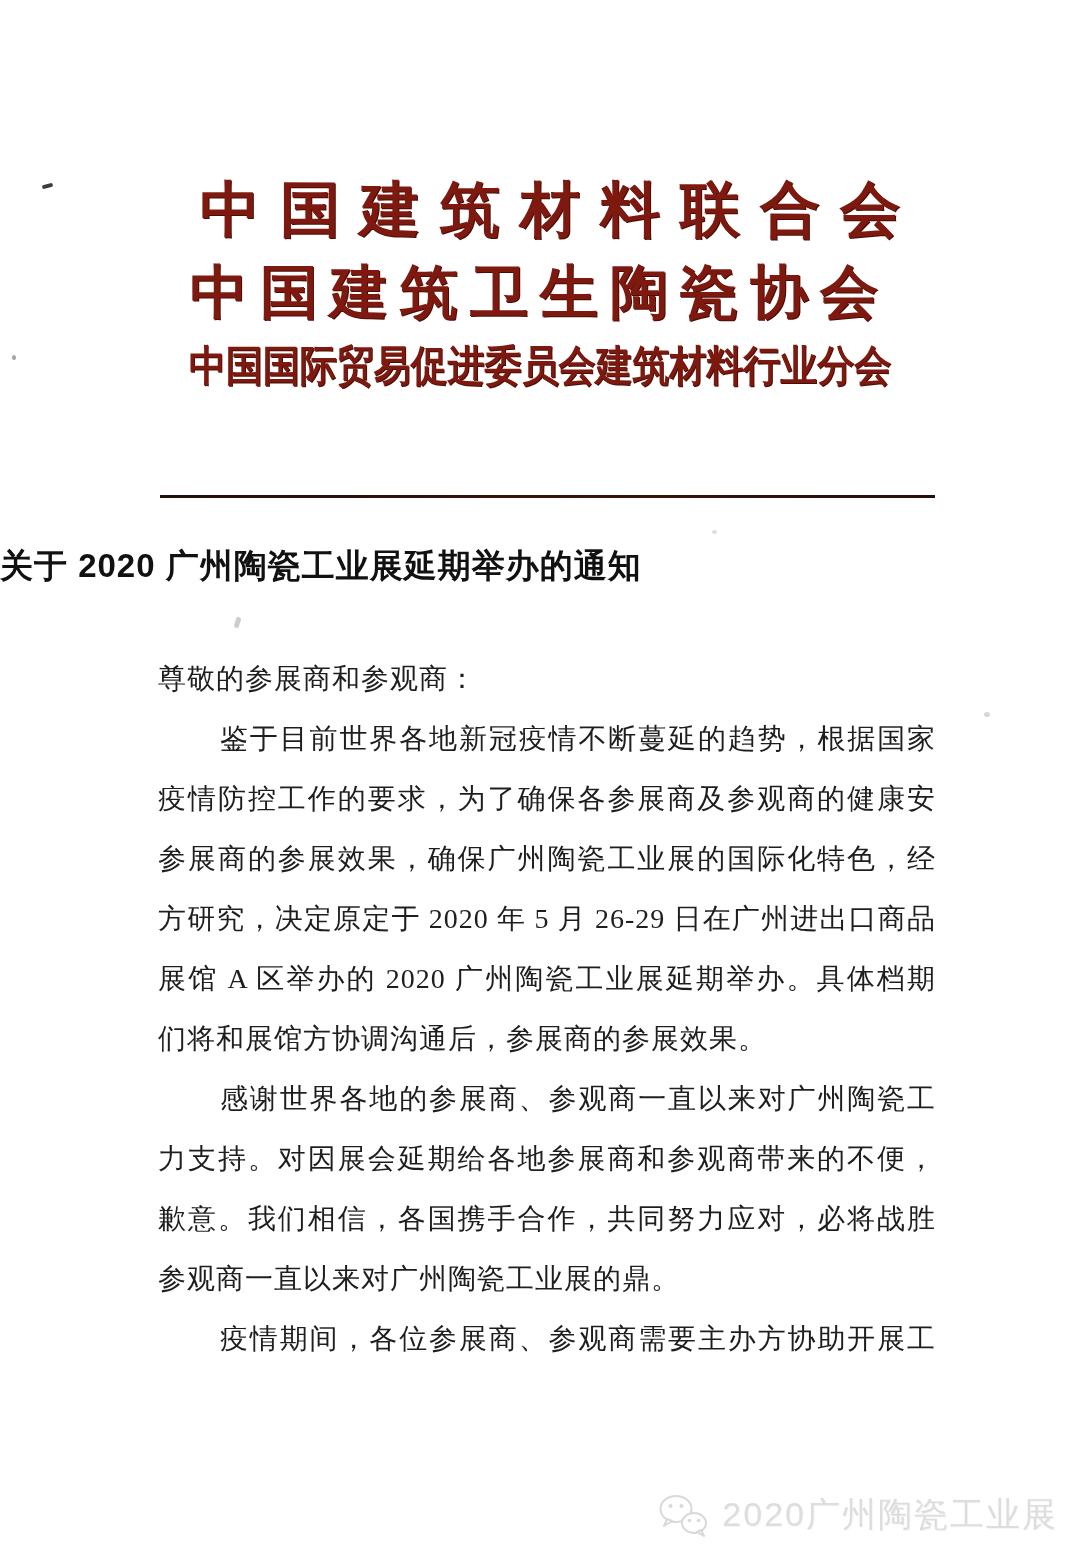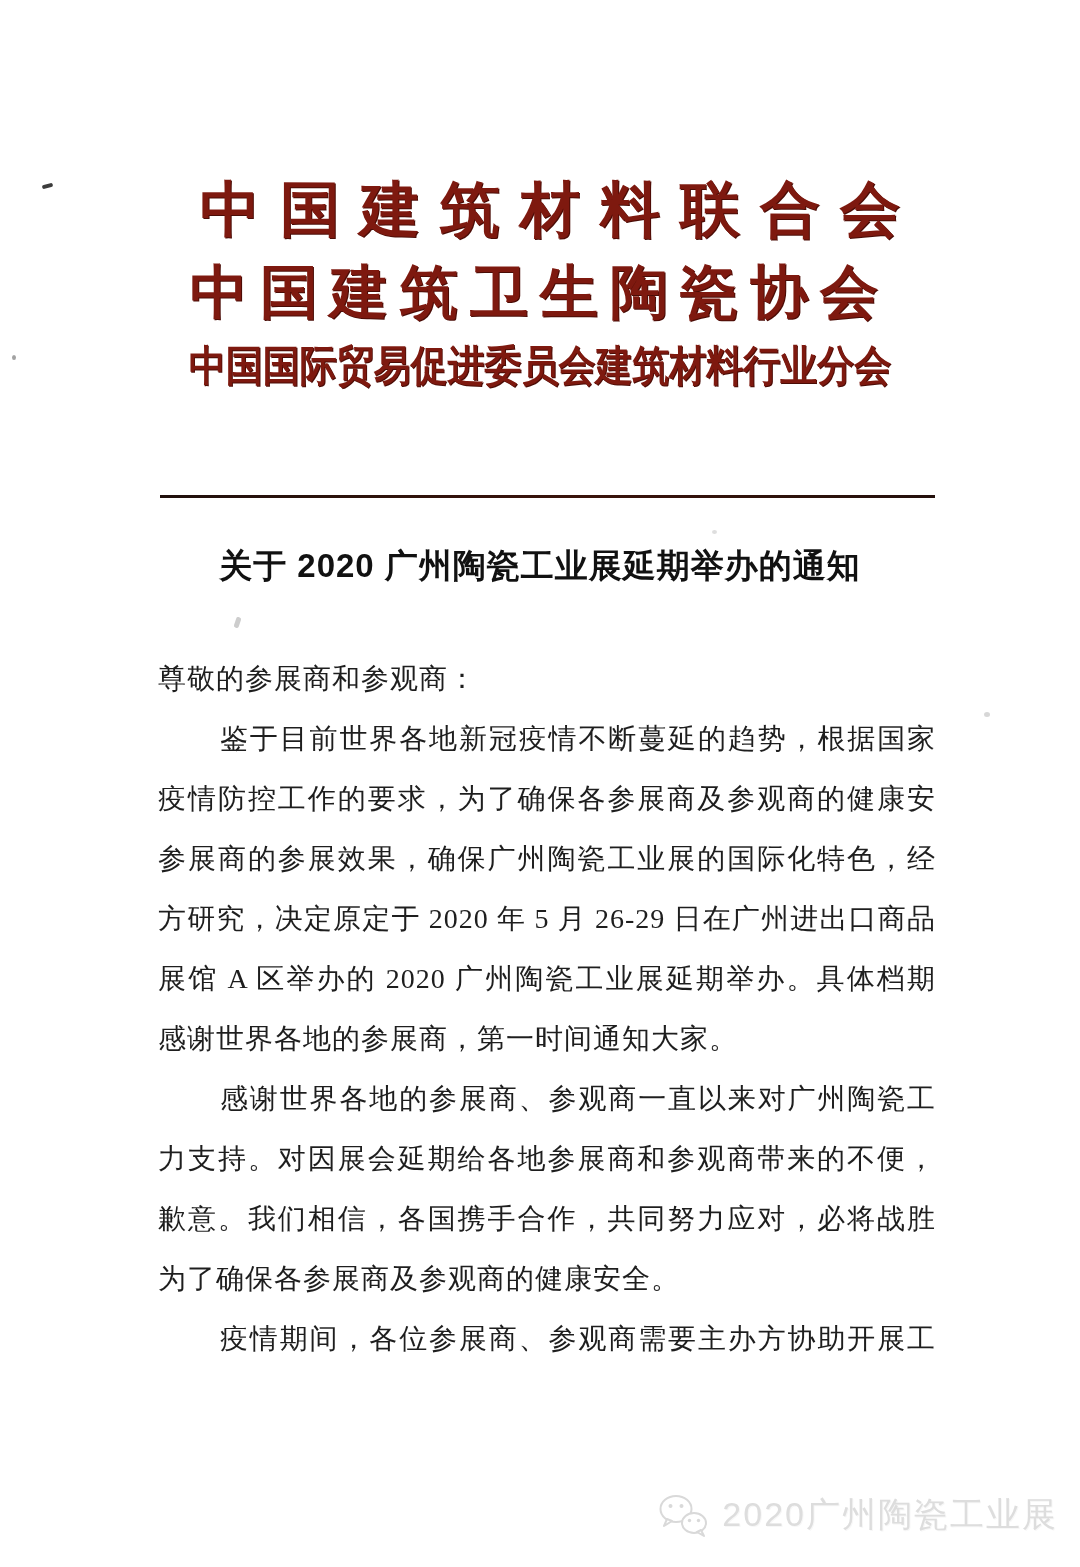--- a/index.html
+++ b/index.html
@@ -34,21 +34,20 @@
     left: 160px; top: 495px;
     width: 775px; height: 3px;
     background: linear-gradient(90deg, #20100c, #3a130a 55%, #24100c);
   }
 
   
   .doc-title {
     position: absolute;
     left: 0; top: 542px;
     width: 100%;
-    text-align: center;
     font-family: "Liberation Sans", "DejaVu Sans", sans-serif;
     font-weight: bold;
     font-size: 33px;
     line-height: 48px;
     color: #111111;
     white-space: nowrap;
     letter-spacing: 1px;
   }
 
   
@@ -103,26 +102,26 @@
 <div class="doc-title">关于 2020 广州陶瓷工业展延期举办的通知</div>
 
 <div class="body-text">
   <div class="tline last">尊敬的参展商和参观商：</div>
 
   <div class="tline just first">鉴于目前世界各地新冠疫情不断蔓延的趋势，根据国家全力做好</div>
   <div class="tline just">疫情防控工作的要求，为了确保各参展商及参观商的健康安全，确保</div>
   <div class="tline just">参展商的参展效果，确保广州陶瓷工业展的国际化特色，经主承办各</div>
   <div class="tline just">方研究，决定原定于 2020 年 5 月 26-29 日在广州进出口商品交易会</div>
   <div class="tline just">展馆 A 区举办的 2020 广州陶瓷工业展延期举办。具体档期安排，我</div>
-  <div class="tline last">感谢世界各地的参展商，第一时间通知大家。</div>
+  <div class="tline last">们将和展馆方协调沟通后，参展商的参展效果。</div>
 
   <div class="tline just first">感谢世界各地的参展商、参观商一直以来对广州陶瓷工业展的鼎</div>
   <div class="tline just">力支持。对因展会延期给各地参展商和参观商带来的不便，我们深表</div>
   <div class="tline just">歉意。我们相信，各国携手合作，共同努力应对，必将战胜疫情。全</div>
-  <div class="tline last">为了确保各参展商及参观商的健康安全。</div>
+  <div class="tline last">参观商一直以来对广州陶瓷工业展的鼎。</div>
 
   <div class="tline just first">疫情期间，各位参展商、参观商需要主办方协助开展工作的，请</div>
 </div>
 
 <div class="watermark">
   <span style="display:inline-block; line-height:0;">
     <svg width="56" height="48" viewBox="0 0 56 48">
       <g fill="#ffffff" stroke="#d9d9d9" stroke-width="2">
         <ellipse cx="20" cy="17" rx="15.5" ry="13"></ellipse>
         <path d="M11 27 L8 34 L16 29 Z" stroke-linejoin="round"></path>

